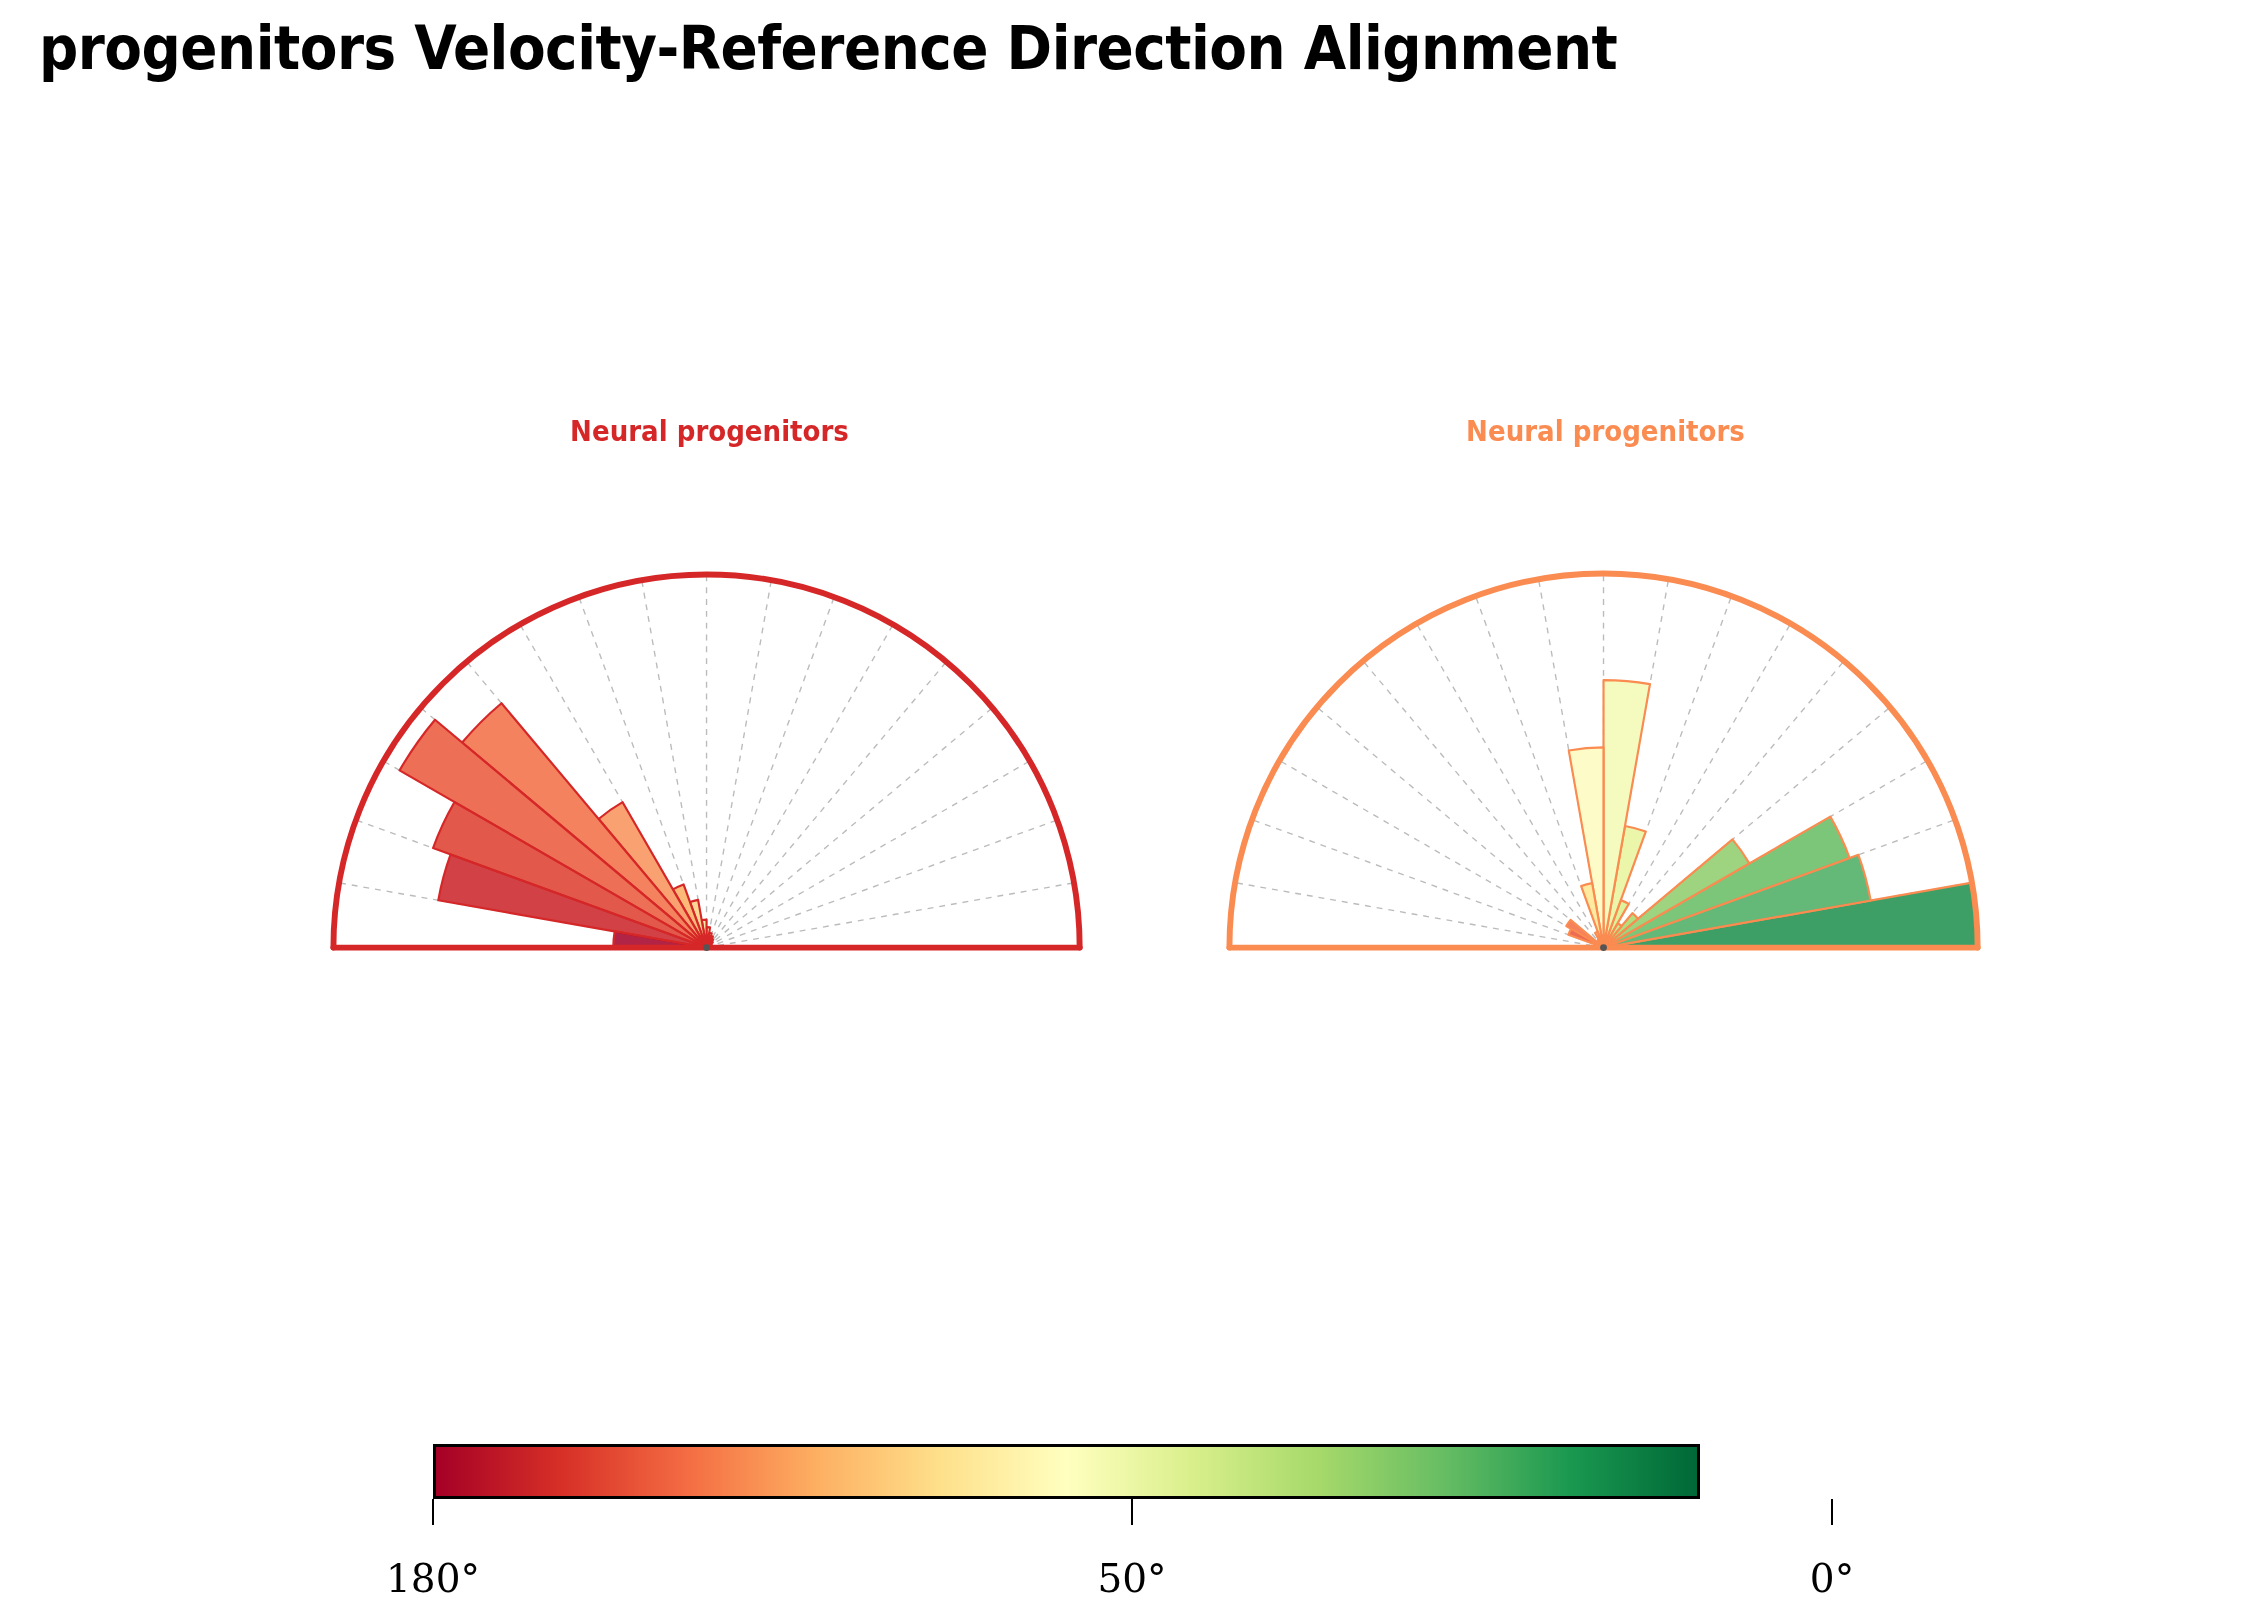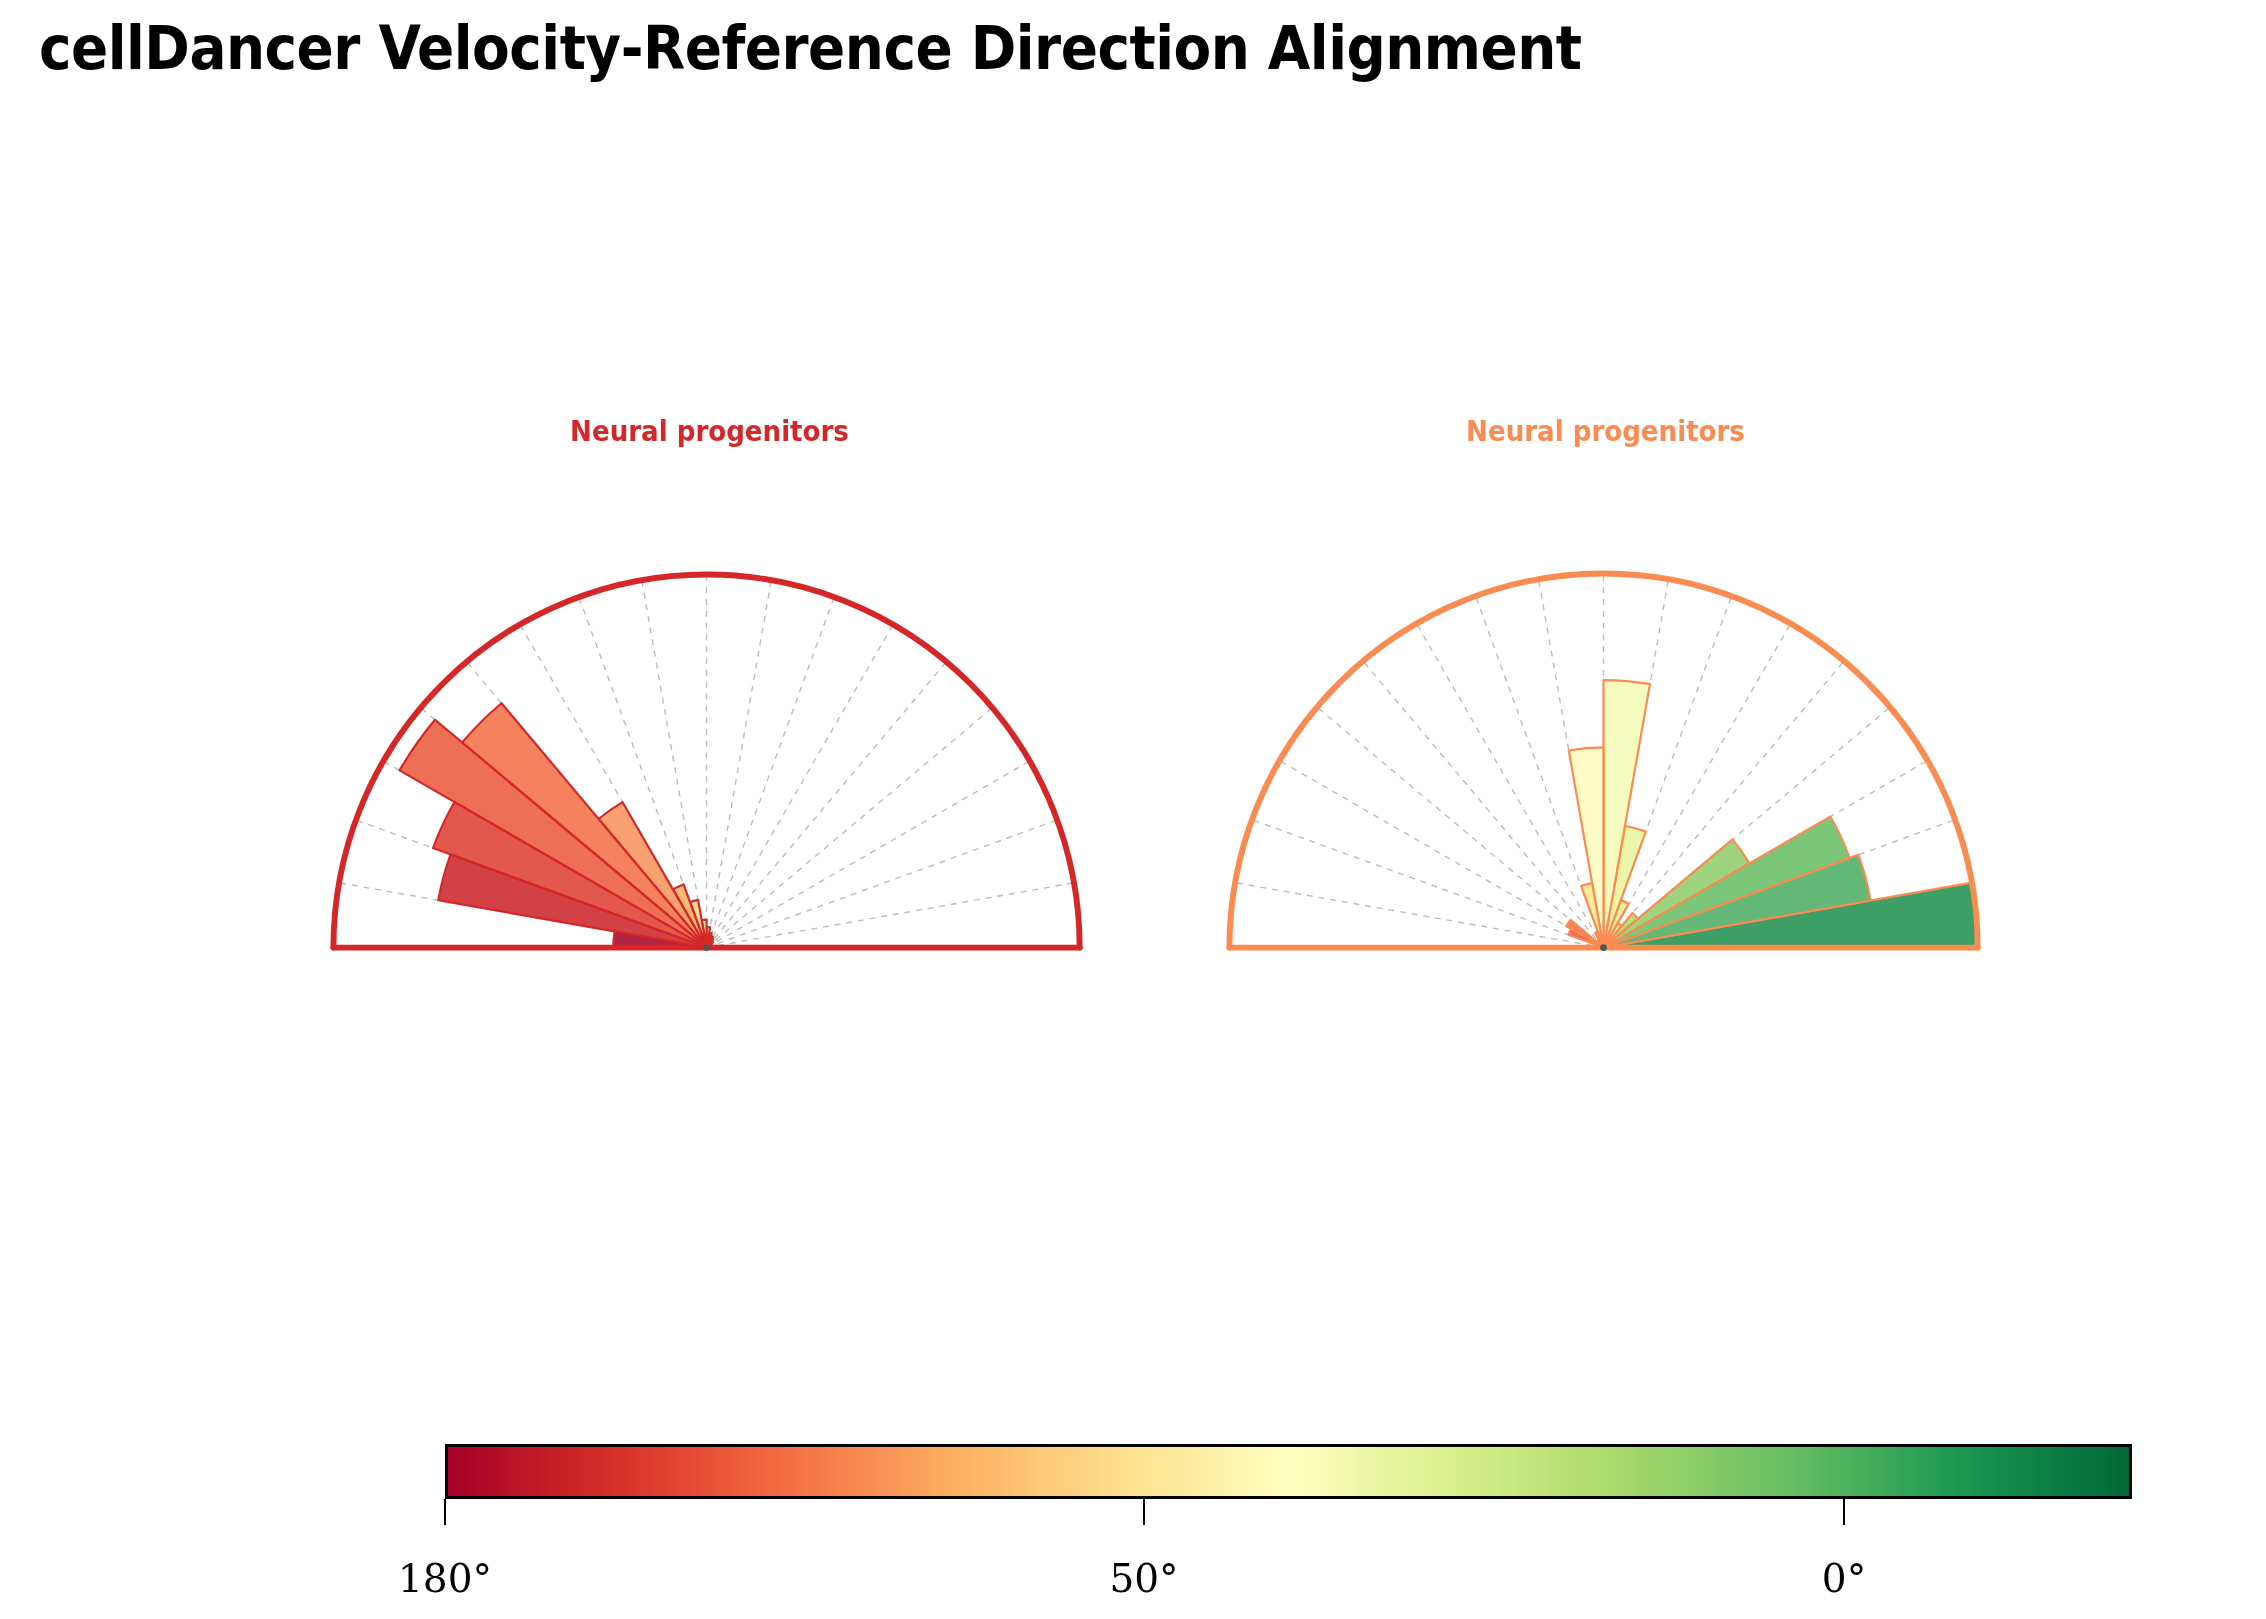--- a/index.html
+++ b/index.html
@@ -32,21 +32,21 @@
     transform:translateX(-50%);white-space:nowrap;
   }
   .cbar-tick{position:absolute;top:0;width:2px;height:25.6px;background:#000000;transform:translateX(-1px);}
   svg{display:block;}
 </style>
 </head>
 <body>
 
 <div id="figure">
 
-  <div id="main-title">cellDancer Velocity-Reference Direction Alignment</div>
+  <div id="main-title">progenitors Velocity-Reference Direction Alignment</div>
 
   <div class="subplot" id="subplot-0" style="left:286px;top:414px;width:847px;height:571px;">
     <div class="subplot-title" style="top: 0px; color: rgb(214, 39, 40);">Neural progenitors</div>
     <svg id="rose-0" width="847" height="571" viewBox="0 0 860 580">
         <g>
           <line x1="427" y1="542" x2="800.2421383916269" y2="476.1873406642334" stroke="#b0b0b0" stroke-width="1.4" stroke-dasharray="6,6" opacity="0.85"></line>
           <line x1="427" y1="542" x2="783.1435032778593" y2="412.37436567957155" stroke="#b0b0b0" stroke-width="1.4" stroke-dasharray="6,6" opacity="0.85"></line>
           <line x1="427" y1="542" x2="755.2236280343022" y2="352.5" stroke="#b0b0b0" stroke-width="1.4" stroke-dasharray="6,6" opacity="0.85"></line>
           <line x1="427" y1="542" x2="717.3308439420927" y2="298.3834959288016" stroke="#b0b0b0" stroke-width="1.4" stroke-dasharray="6,6" opacity="0.85"></line>
           <line x1="427" y1="542" x2="670.6165040711984" y2="251.66915605790734" stroke="#b0b0b0" stroke-width="1.4" stroke-dasharray="6,6" opacity="0.85"></line>
@@ -130,21 +130,21 @@
           <path d="M 428 542 L 395.0910346561913 523 A 38 38 0 0 0 392.2916804101355 529.0032345536246 Z" fill="#e85437" fill-opacity="0.86" stroke="#fa8b51" stroke-width="2.2" stroke-linejoin="round"></path>
           <path d="M 428 542 L 423.00083525741894 540.1804528375075 A 5.32 5.32 0 0 0 422.76082275397505 541.0761916948119 Z" fill="#d73027" fill-opacity="0.86" stroke="#fa8b51" stroke-width="2.2" stroke-linejoin="round"></path>
           <path d="M 428 542 L 424.25773053855363 541.3401369248656 A 3.8000000000000003 3.8000000000000003 0 0 0 424.2 542 Z" fill="#be1726" fill-opacity="0.86" stroke="#fa8b51" stroke-width="2.2" stroke-linejoin="round"></path>
         </g>
         <path d="M 808 542 A 380 380 0 0 0 48 542" fill="none" stroke="#fa8b51" stroke-width="6" stroke-linecap="round"></path>
         <line x1="48" y1="542" x2="808" y2="542" stroke="#fa8b51" stroke-width="6" stroke-linecap="round"></line>
         <circle cx="428" cy="542" r="3.5" fill="#555555"></circle>
       </svg>
   </div>
 
-  <div id="cbar-wrap" style="left: 445px; top: 1444px; width: 1687px; height: 55px;">
+  <div id="cbar-wrap" style="left: 433px; top: 1444px; width: 1267px; height: 55px;">
     <div id="cbar" style="background: linear-gradient(to right, rgb(165, 0, 38) 0%, rgb(215, 48, 39) 10%, rgb(244, 109, 67) 20%, rgb(253, 174, 97) 30%, rgb(254, 224, 139) 40%, rgb(255, 255, 191) 50%, rgb(217, 239, 139) 60%, rgb(166, 217, 106) 70%, rgb(102, 189, 99) 80%, rgb(26, 152, 80) 90%, rgb(0, 104, 55) 100%);"></div>
     <div id="cbar-ticks" style="position: absolute; left: 0px; top: 55px; width: 1399px; height: 108px;">
         <div class="cbar-tick" style="left: 0px;"></div>
         <div class="cbar-tick-label" style="left: 0px;">180°</div>
         <div class="cbar-tick" style="left: 699px;"></div>
         <div class="cbar-tick-label" style="left: 699px;">50°</div>
         <div class="cbar-tick" style="left: 1399px;"></div>
         <div class="cbar-tick-label" style="left: 1399px;">0°</div>
       </div>
   </div>

